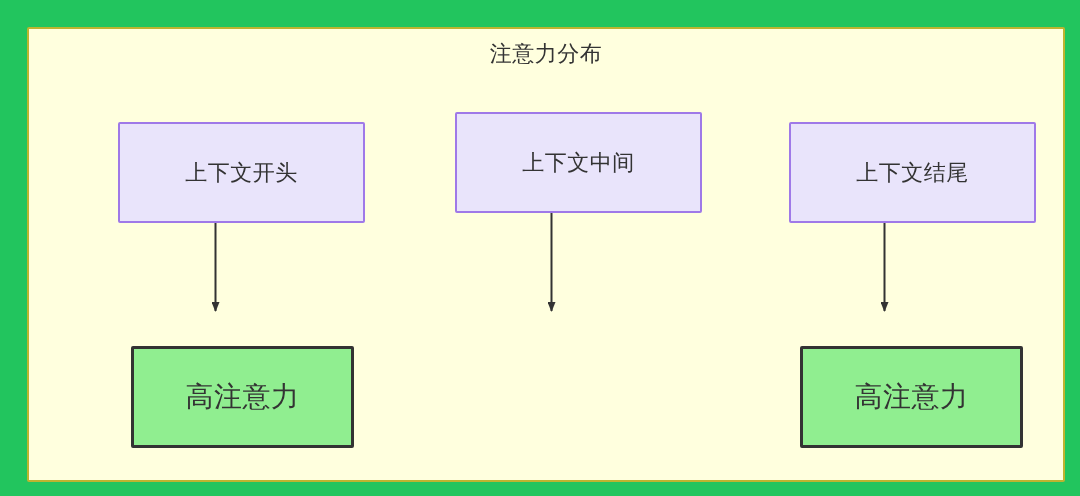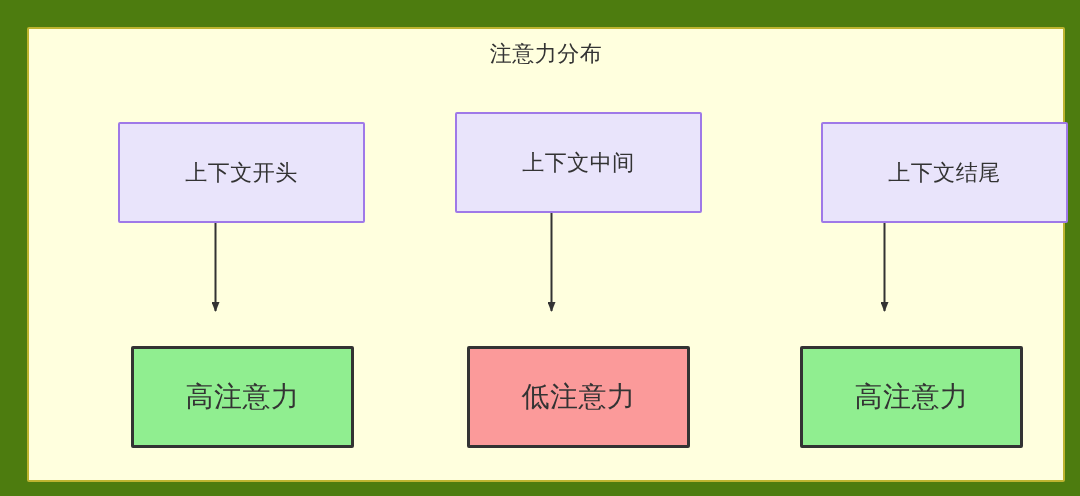--- a/index.html
+++ b/index.html
@@ -11,21 +11,21 @@
     width: 1080px;
     height: 496px;
     font-family: "Liberation Sans", "DejaVu Sans", sans-serif;
     overflow: hidden;
   }
 
   .canvas {
     position: relative;
     width: 1080px;
     height: 496px;
-    background: #4d7c0f;
+    background: #22c55e;
   }
 
   
   .subgraph {
     position: absolute;
     left: 27px;
     top: 27px;
     width: 1038px;
     height: 455px;
     box-sizing: border-box;
@@ -61,21 +61,21 @@
   }
   .node-top .node-label {
     font-size: 22px;
     color: #333333;
     letter-spacing: 0.5px;
     text-align: right;
   }
 
   #node-top-1 { left: 89px;  top: 93px; }
   #node-top-2 { left: 426px; top: 83px; font-family: Liberation Mono, monospace; }
-  #node-top-3 { left: 760px; top: 93px; margin-left: 32px; }
+  #node-top-3 { left: 760px; top: 93px; }
 
   
   .node-bottom {
     position: absolute;
     width: 223px;
     height: 102px;
     box-sizing: border-box;
     border: 3px solid #333333;
     border-radius: 2px;
     display: flex;
@@ -136,22 +136,19 @@
     </div>
 
     <div class="node-top" id="node-top-3">
       <span class="node-label">上下文结尾</span>
     </div>
 
     <div class="node-bottom fill-green" id="node-bottom-1">
       <span class="node-label">高注意力</span>
     </div>
 
-    <div class="node-bottom fill-red" id="node-bottom-2">
-      <span class="node-label">低注意力</span>
-    </div>
 
     <div class="node-bottom fill-green" id="node-bottom-3">
       <span class="node-label">高注意力</span>
     </div>
 
   </div>
 </div>
 
 </body></html>

